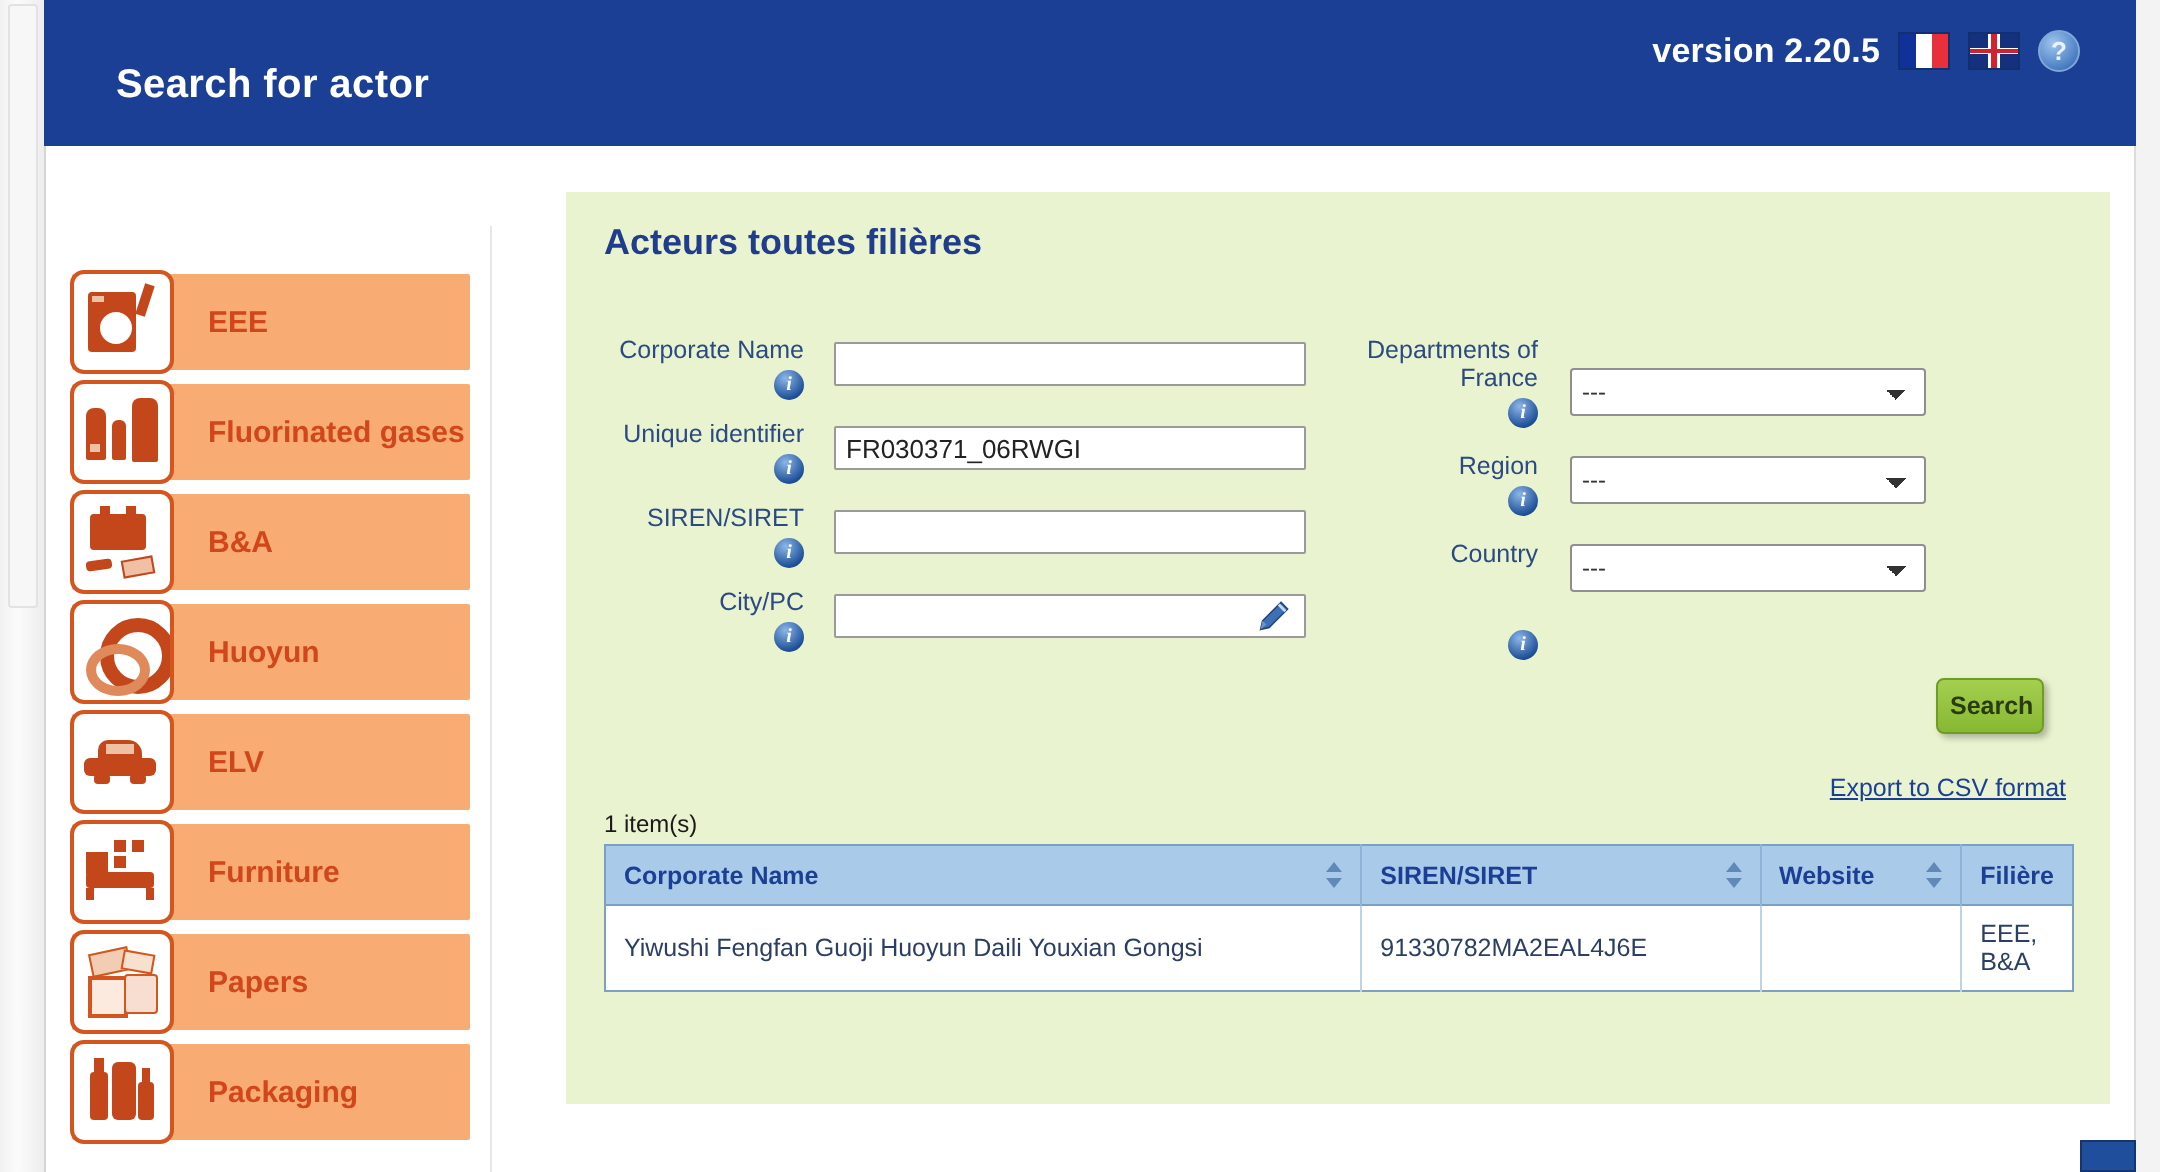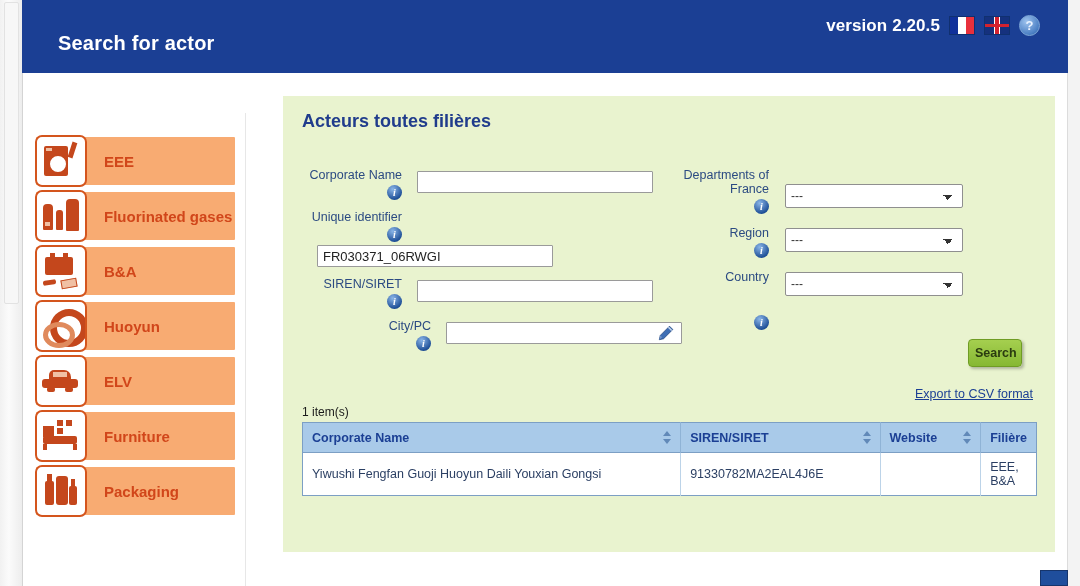--- a/index.html
+++ b/index.html
@@ -189,20 +189,29 @@
         <i class="ic ic-r" style="left:6px;top:14px;width:11px;height:11px;"></i>
         <i class="ic ic-r" style="left:20px;top:8px;width:6px;height:6px;"></i>
         <i class="ic ic-r" style="left:29px;top:8px;width:6px;height:6px;"></i>
         <i class="ic ic-r" style="left:20px;top:16px;width:6px;height:6px;"></i>
         <i class="ic ic-r" style="left:6px;top:32px;width:4px;height:6px;"></i>
         <i class="ic ic-r" style="left:36px;top:32px;width:4px;height:6px;"></i>
       </span>
       <span class="nav-label">Furniture</span>
     </div>
 
+    <div class="nav-item">
+      <span class="nav-icon">
+        <i class="ic" style="left:8px;top:8px;width:18px;height:10px;background:#f2cdb4;border:1px solid #d4551d;transform:rotate(-12deg);"></i>
+        <i class="ic" style="left:24px;top:9px;width:14px;height:8px;background:#f7e0ce;border:1px solid #d4551d;transform:rotate(10deg);"></i>
+        <i class="ic" style="left:7px;top:21px;width:16px;height:17px;background:#fbeadd;border:2px solid #d4551d;"></i>
+        <i class="ic" style="left:25px;top:20px;width:15px;height:18px;background:#f7ded0;border:1px solid #d4551d;border-radius:2px;"></i>
+      </span>
+      <span class="nav-label">Papers</span>
+    </div>
 
     <div class="nav-item">
       <span class="nav-icon">
         <i class="ic ic-r" style="left:8px;top:14px;width:9px;height:24px;border-radius:2px;"></i>
         <i class="ic ic-r" style="left:10px;top:7px;width:5px;height:9px;"></i>
         <i class="ic ic-r" style="left:19px;top:9px;width:12px;height:29px;border-radius:3px;"></i>
         <i class="ic ic-r" style="left:32px;top:19px;width:8px;height:19px;border-radius:2px;"></i>
         <i class="ic ic-r" style="left:34px;top:12px;width:4px;height:8px;"></i>
       </span>
       <span class="nav-label">Packaging</span>
@@ -215,37 +224,37 @@
     <div class="fgroup" style="left:19px;top:72px;width:380px;">
 
       <div class="frow">
         <div class="flabel" style="width:100px;">
           <span class="txt">Corporate Name</span>
           <span class="info">i</span>
         </div>
         <input class="finput" style="width: 236px; margin-left: 15px; margin-top: 3px;" value="">
       </div>
 
-      <div class="frow" style="margin-top:8px;flex-direction:column;">
+      <div class="frow" style="margin-top:8px;">
         <div class="flabel" style="width:100px;">
           <span class="txt">Unique identifier</span>
           <span class="info">i</span>
         </div>
         <input class="finput" style="width: 236px; margin-left: 15px; margin-top: 3px;" value="FR030371_06RWGI">
       </div>
 
       <div class="frow" style="margin-top:3px;">
         <div class="flabel" style="width:100px;">
           <span class="txt">SIREN/SIRET</span>
           <span class="info">i</span>
         </div>
         <input class="finput" style="width: 236px; margin-left: 15px; margin-top: 3px;" value="">
       </div>
 
-      <div class="frow" style="margin-top:3px;justify-content:flex-end;">
+      <div class="frow" style="margin-top:3px;">
         <div class="flabel" style="width:100px;">
           <span class="txt">City/PC</span>
           <span class="info">i</span>
         </div>
         <div style="position:relative;margin-left:15px;margin-top:3px;">
           <input class="finput" style="width: 236px;" value="">
           <svg class="pencil" viewBox="0 0 16 16">
             <path d="M11.5 1.2 14.8 4.5 5.6 13.7 1.3 14.7 2.3 10.4z" fill="#3f6fb5" stroke="#23467e" stroke-width="0.8"></path>
             <path d="M1.3 14.7 2.3 10.4 4.2 12.3z" fill="#6f93c8"></path>
             <path d="M10.4 2.3 13.7 5.6" stroke="#c8d8ee" stroke-width="1.4"></path>

